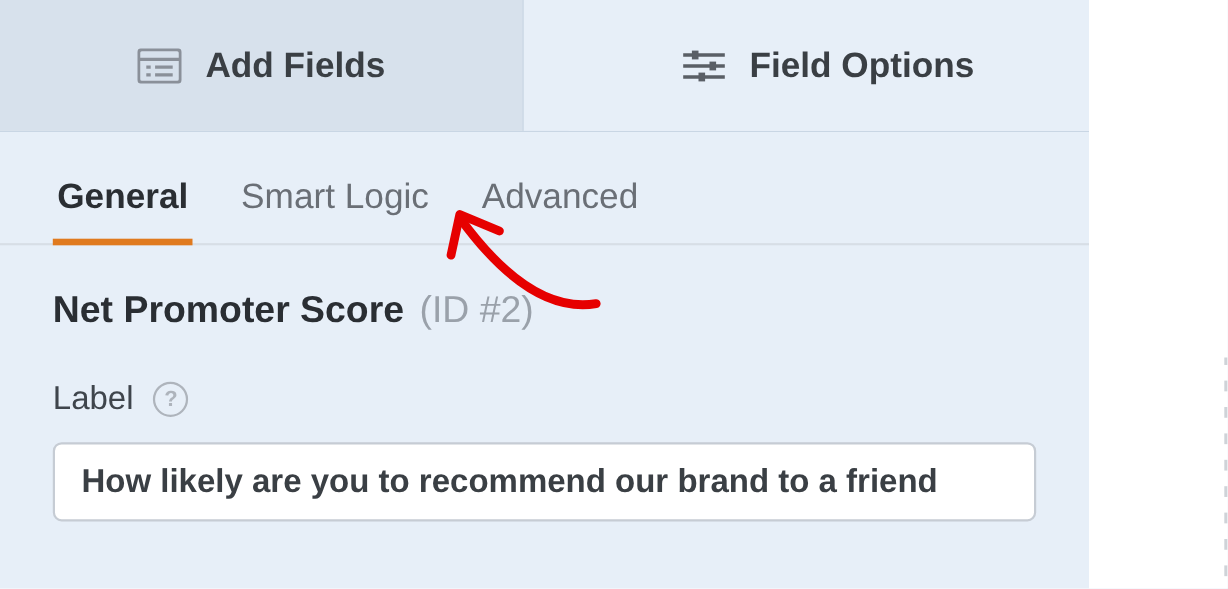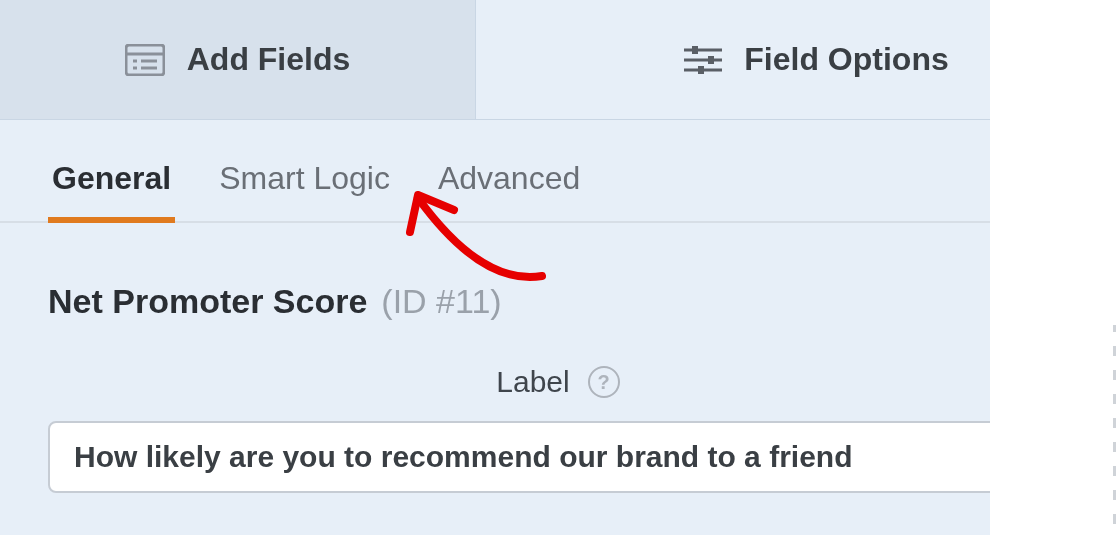--- a/index.html
+++ b/index.html
@@ -9,21 +9,21 @@
     }
     body {
       font-family: -apple-system, BlinkMacSystemFont, "Segoe UI", Helvetica, Arial, sans-serif;
       width: 1116px;
       height: 535px;
       overflow: hidden;
       position: relative;
       background: #fff;
     }
     .panel {
-      width: 1116px;
+      width: 990px;
       height: 535px;
       background: #e7eff8;
       position: relative;
     }
     .top-tabs {
       display: flex;
       height: 120px;
       border-bottom: 1px solid #c9d6e4;
     }
     .top-tab {
@@ -76,21 +76,21 @@
     .sub-tab.active::after {
       content: "";
       position: absolute;
       left: 0;
       right: 0;
       bottom: -2px;
       height: 6px;
       background: #e07a1f;
     }
     .content {
-      padding: 59px 48px 0 48px;
+      padding: 40px 48px 0 48px;
     }
     .field-title-row {
       display: flex;
       align-items: baseline;
       gap: 14px;
       margin-bottom: 44px;
     }
     .field-title {
       font-size: 34px;
       font-weight: 700;
@@ -99,21 +99,20 @@
     .field-id {
       font-size: 34px;
       font-weight: 400;
       color: #9aa1aa;
     }
     .label-row {
       display: flex;
       align-items: center;
       gap: 18px;
       margin-bottom: 22px;
-      justify-content: center;
     }
     .label-text {
       font-size: 30px;
       font-weight: 400;
       color: #3f454c;
     }
     .help-icon-circle {
       width: 32px;
       height: 32px;
       border: 2.5px solid #aeb4bc;
@@ -210,21 +209,21 @@
 
   <div class="sub-tabs">
     <div class="sub-tab active">General</div>
     <div class="sub-tab">Smart Logic</div>
     <div class="sub-tab">Advanced</div>
   </div>
 
   <div class="content">
     <div class="field-title-row">
       <span class="field-title">Net Promoter Score</span>
-      <span class="field-id">(ID #11)</span>
+      <span class="field-id">(ID #2)</span>
     </div>
 
     <div class="label-row">
       <span class="label-text">Label</span>
       <span class="help-icon-circle">?</span>
     </div>
 
     <input type="text" class="text-input" value="How likely are you to recommend our brand to a friend" style="">
   </div>
 

